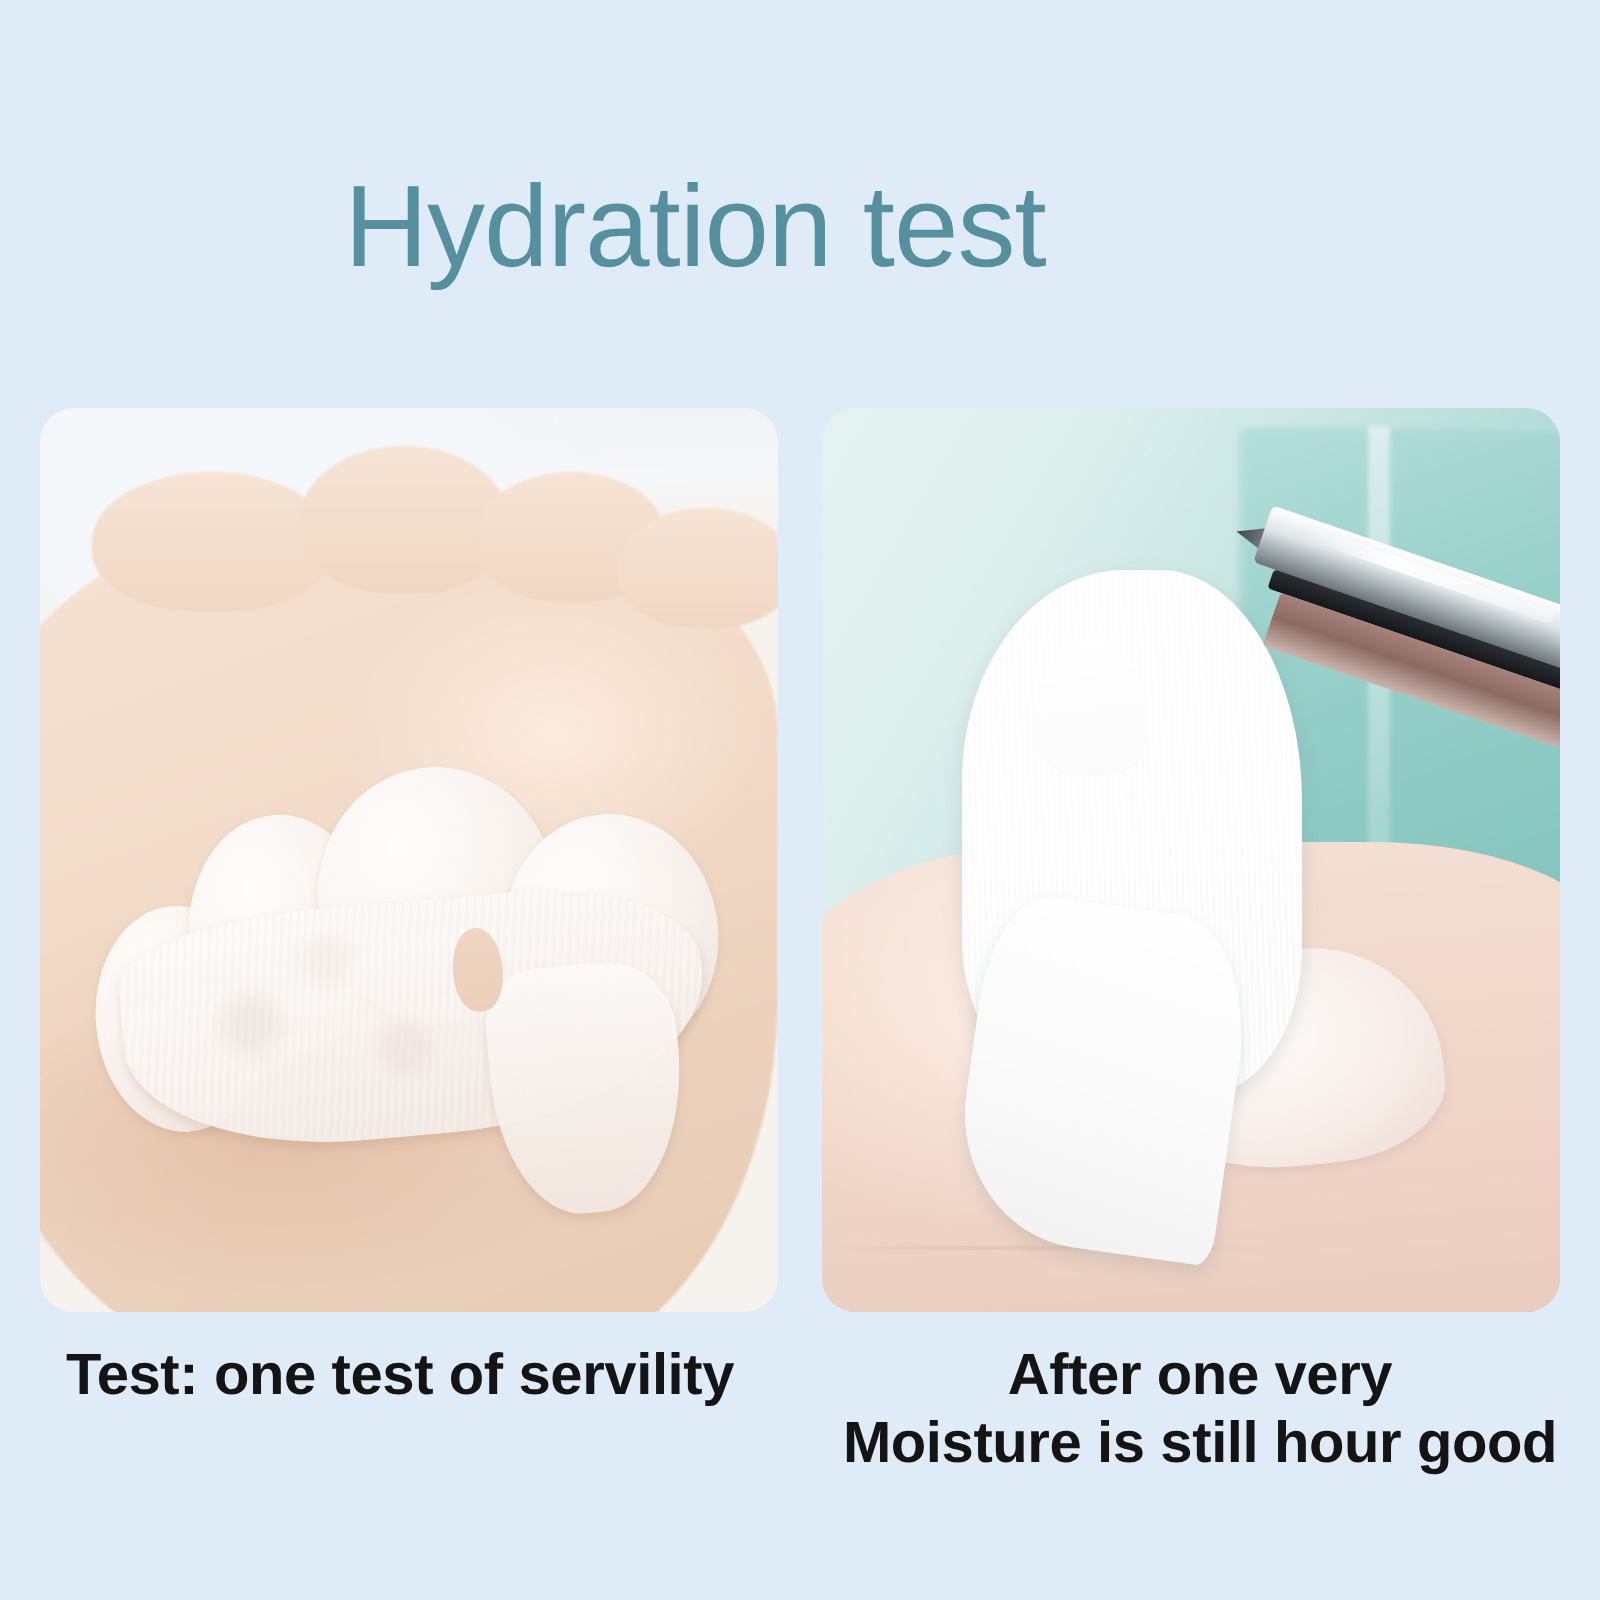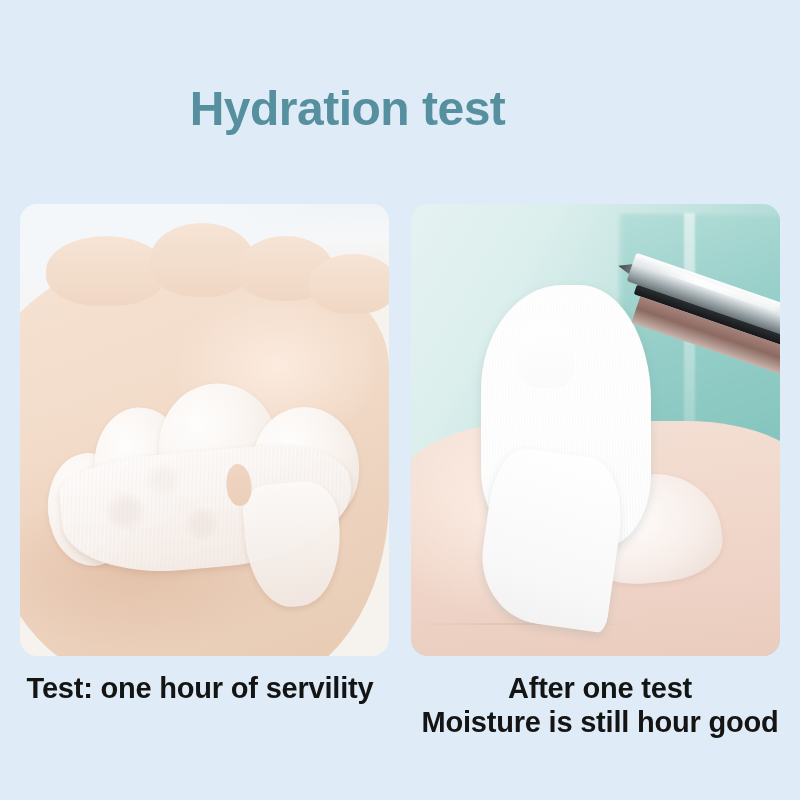--- a/index.html
+++ b/index.html
@@ -17,22 +17,22 @@
     position: relative;
   }
 
   
   .page-title {
     position: absolute;
     top: 82px;
     left: 0;
     width: 695px;
     text-align: center;
-    font-size: 48px;
-    font-weight: 700;
+    font-size: 58px;
+    font-weight: 400;
     letter-spacing: -0.5px;
     color: #56909f;
     line-height: 1.12;
     white-space: nowrap;
   }
 
   
   .panels {
     position: absolute;
     top: 204px;
@@ -372,19 +372,19 @@
       <div class="tw-gloss"></div>
       <div class="tw-dark"></div>
       <div class="tw-lower"></div>
     </div>
   </div>
 
 </div>
 
 <div class="captions">
   <div class="caption-col">
-    <div class="caption-line">Test: one hour of servility</div>
+    <div class="caption-line">Test: one test of servility</div>
   </div>
   <div class="caption-col">
-    <div class="caption-line">After one test</div>
+    <div class="caption-line">After one very</div>
     <div class="caption-line">Moisture is still hour good</div>
   </div>
 </div>
 
 </body></html>

